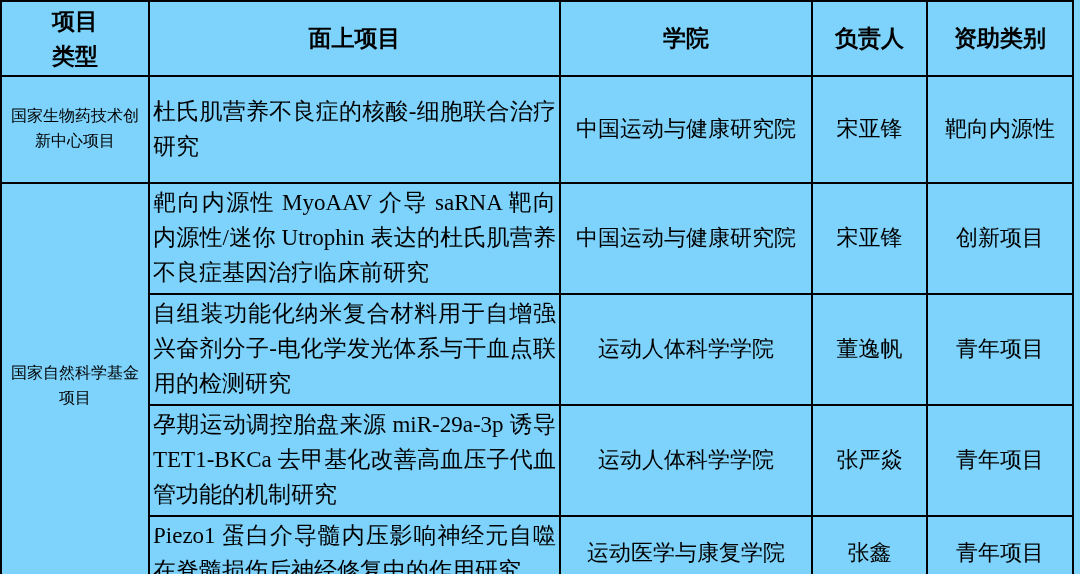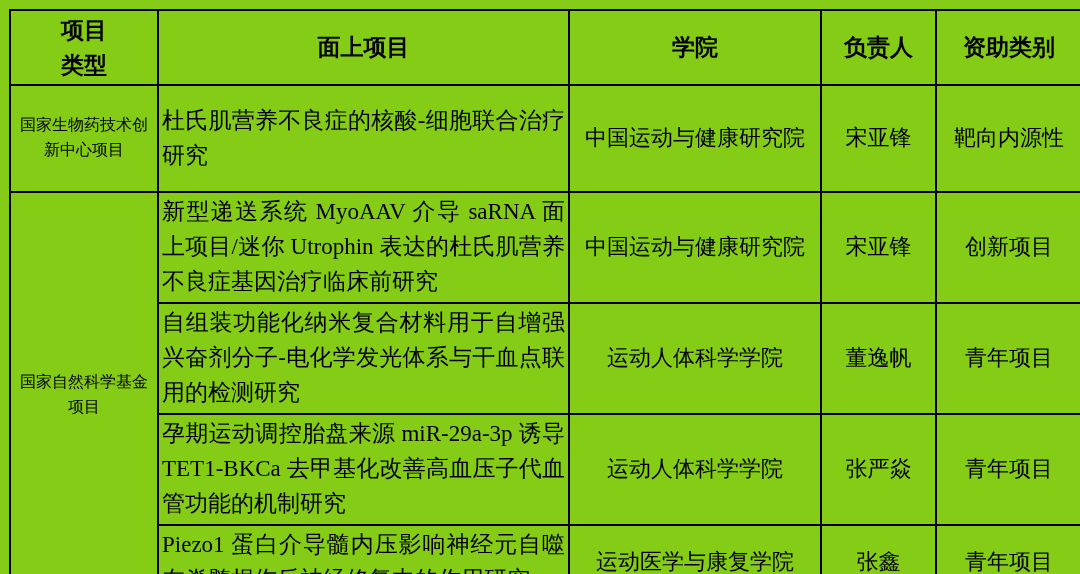--- a/index.html
+++ b/index.html
@@ -4,22 +4,22 @@
 <style>
   html, body {
     margin: 0;
     padding: 0;
     background: #ffffff;
   }
   .page {
     width: 1080px;
     height: 574px;
     box-sizing: border-box;
-    padding: 9px;
-    background: #84cc16;
+    padding: 0;
+    background: #7dd3fc;
     font-family: "Liberation Sans", sans-serif;
     color: #000000;
   }
   table.projects {
     border-collapse: collapse;
     table-layout: fixed;
     width: 1073px;
     height: 566px;
   }
   table.projects td, table.projects th {
@@ -58,20 +58,21 @@
     line-height: 1.55;
     padding: 2px 5px;
   }
   td.name-cell {
     font-family: "Liberation Serif", "DejaVu Serif", serif;
     font-size: 23px;
     text-align: justify;
     text-justify: inter-character;
     line-height: 1.52;
     padding: 2px 2px;
+    border-radius: 28px;
   }
   td.college-cell, td.leader-cell, td.category-cell {
     font-family: "Liberation Sans", "DejaVu Sans", sans-serif;
     font-size: 22px;
     text-align: center;
     line-height: 1.4;
     margin-left: 16px;
   }
 </style>
 </head>
@@ -99,21 +100,21 @@
     <tbody>
       <tr class="r-1">
         <td class="type-cell" rowspan="1">国家生物药技术创新中心项目</td>
         <td class="name-cell">杜氏肌营养不良症的核酸-细胞联合治疗研究</td>
         <td class="college-cell">中国运动与健康研究院</td>
         <td class="leader-cell">宋亚锋</td>
         <td class="category-cell">靶向内源性</td>
       </tr>
       <tr class="r-2">
         <td class="type-cell" rowspan="4">国家自然科学基金项目</td>
-        <td class="name-cell">新型递送系统 MyoAAV 介导 saRNA 面上项目/迷你 Utrophin 表达的杜氏肌营养不良症基因治疗临床前研究</td>
+        <td class="name-cell">靶向内源性 MyoAAV 介导 saRNA 靶向内源性/迷你 Utrophin 表达的杜氏肌营养不良症基因治疗临床前研究</td>
         <td class="college-cell">中国运动与健康研究院</td>
         <td class="leader-cell">宋亚锋</td>
         <td class="category-cell">创新项目</td>
       </tr>
       <tr class="r-3">
         <td class="name-cell">自组装功能化纳米复合材料用于自增强兴奋剂分子-电化学发光体系与干血点联用的检测研究</td>
         <td class="college-cell">运动人体科学学院</td>
         <td class="leader-cell">董逸帆</td>
         <td class="category-cell">青年项目</td>
       </tr>

